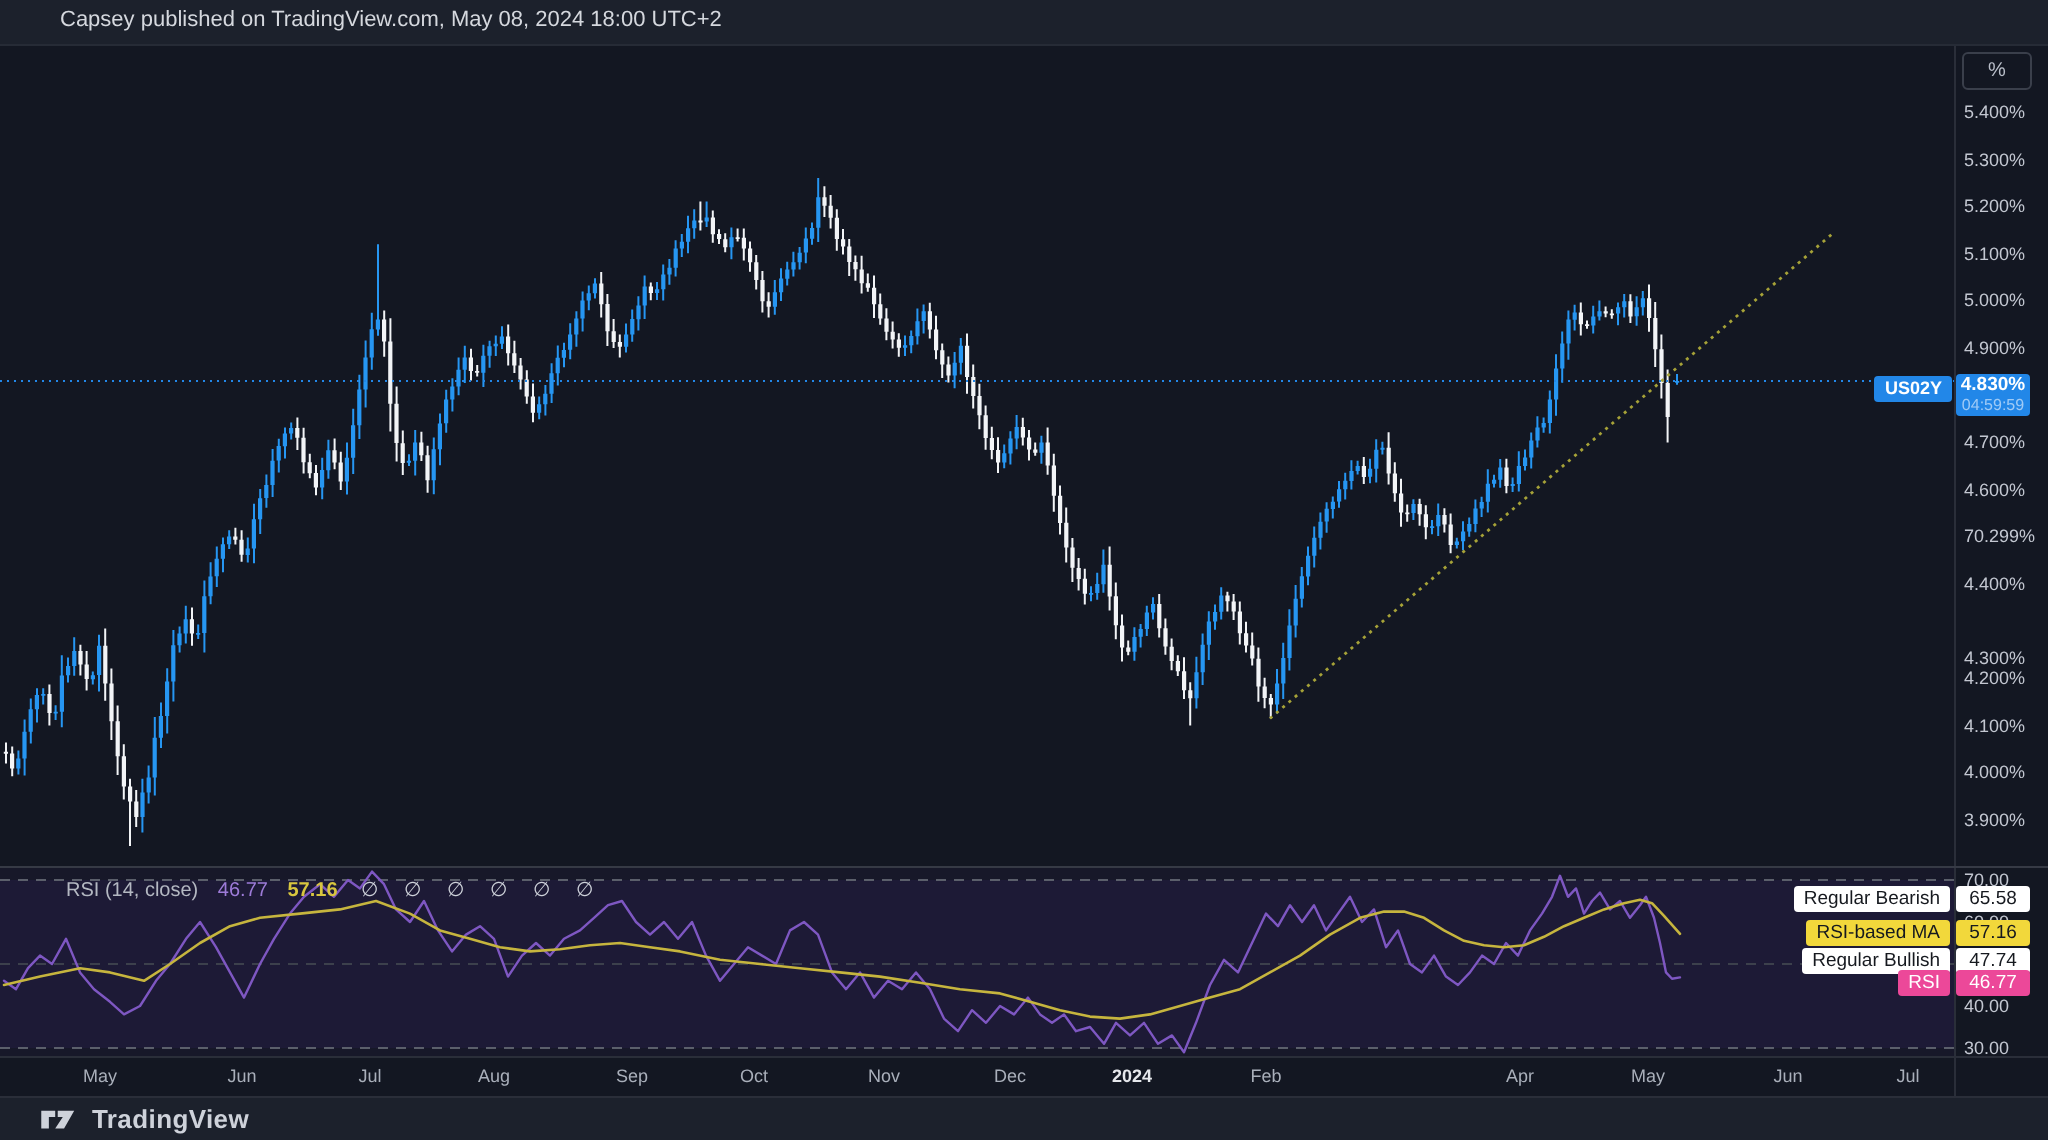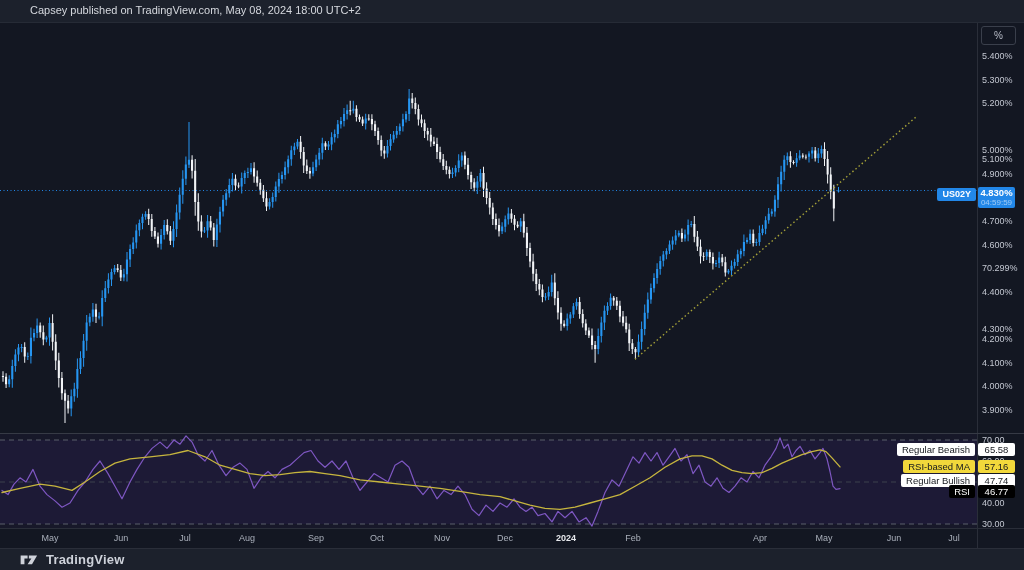--- a/index.html
+++ b/index.html
@@ -27,21 +27,21 @@
           font-size:9px;font-weight:700;line-height:13px;padding:0 5px;z-index:5;}
   #rsititle{position:absolute;left:33px;top:439px;font-size:10px;color:#b4b8c2;z-index:4;white-space:nowrap;}
   #rsititle .rv{color:#9d7bd8;margin-left:7px;}
   #rsititle .mv{color:#d8c63f;margin-left:7px;font-weight:700;}
   #rsititle .gl{color:#cdd1d9;margin-left:9px;letter-spacing:5px;}
   .badge{position:absolute;border-radius:2px;font-size:9.5px;line-height:13px;height:13px;padding:0 5px;z-index:6;white-space:nowrap;}
   .badge.lbl{right:49px;}
   .badge.val{left:978px;width:27px;text-align:center;}
   .badge.w{background:#ffffff;color:#16191f;}
   .badge.y{background:#f2d83b;color:#16191f;}
-  .badge.pu{background:#000000;color:#fff;}
+  .badge.pu{background:#ec4899;color:#fff;}
   .vline{position:absolute;width:1px;background:#2a2e39;z-index:3;}
   .hline{position:absolute;left:0;width:1024px;height:1px;z-index:3;}
 </style>
 </head>
 <body>
 
 <div id="app">
 
   <svg id="chart-svg" width="1024" height="570">
       <rect x="0" y="434" width="977" height="94" fill="rgba(103,58,183,0.05)"></rect>
@@ -61,21 +61,21 @@
     <span class="pub">Capsey published on TradingView.com, May 08, 2024 18:00 UTC+2</span>
   </div>
 
 
   <div id="unitbtn">%</div>
 
   <div id="price-axis">
       <div class="tick" style="top: 51px;">5.400%</div>
       <div class="tick" style="top: 74.6px;">5.300%</div>
       <div class="tick" style="top: 98.2px;">5.200%</div>
-      <div class="tick" style="top: 121.8px; margin-top: 32px;">5.100%</div>
+      <div class="tick" style="top: 121.8px;">5.100%</div>
       <div class="tick" style="top: 145.4px;">5.000%</div>
       <div class="tick" style="top: 169px;">4.900%</div>
       <div class="tick" style="top: 192.6px;">4.800%</div>
       <div class="tick" style="top: 216.2px;">4.700%</div>
       <div class="tick" style="top: 239.8px;">4.600%</div>
       <div class="tick" style="top: 263.4px;">70.299%</div>
       <div class="tick" style="top: 287px;">4.400%</div>
       <div class="tick" style="top: 310.6px; margin-top: 13px;">4.300%</div>
       <div class="tick" style="top: 334.2px;">4.200%</div>
       <div class="tick" style="top: 357.8px;">4.100%</div>
@@ -115,20 +115,26 @@
       <div class="badge lbl pu" style="top: 485px;">RSI</div>
       <div class="badge val pu" style="top: 485px;">46.77</div>
     </div>
 
   <div id="symtag">US02Y</div>
   <div id="pricetag">
     <div class="p">4.830%</div>
     <div class="cd">04:59:59</div>
   </div>
 
+  <div id="rsititle">
+    <span>RSI (14, close)</span>
+    <span class="rv">46.77</span>
+    <span class="mv">57.16</span>
+    <span class="gl">∅ ∅ ∅ ∅ ∅ ∅</span>
+  </div>
 
   <div class="vline" style="left:977px;top:22px;height:526px;"></div>
   <div class="hline" style="top:433px;background:#363a45;"></div>
   <div class="hline" style="top:528px;background:#2a2e39;"></div>
 
   <div id="footer" class="strip">
     <svg width="19" height="13" viewBox="0 0 30 17">
       <path d="M1 2 h11 v5 h-5 v9 h-6 z" fill="#ced2da"></path>
       <path d="M14 2 h13 l-8 14 h-7 l6 -9 h-4 z" fill="#ced2da"></path>
     </svg>

